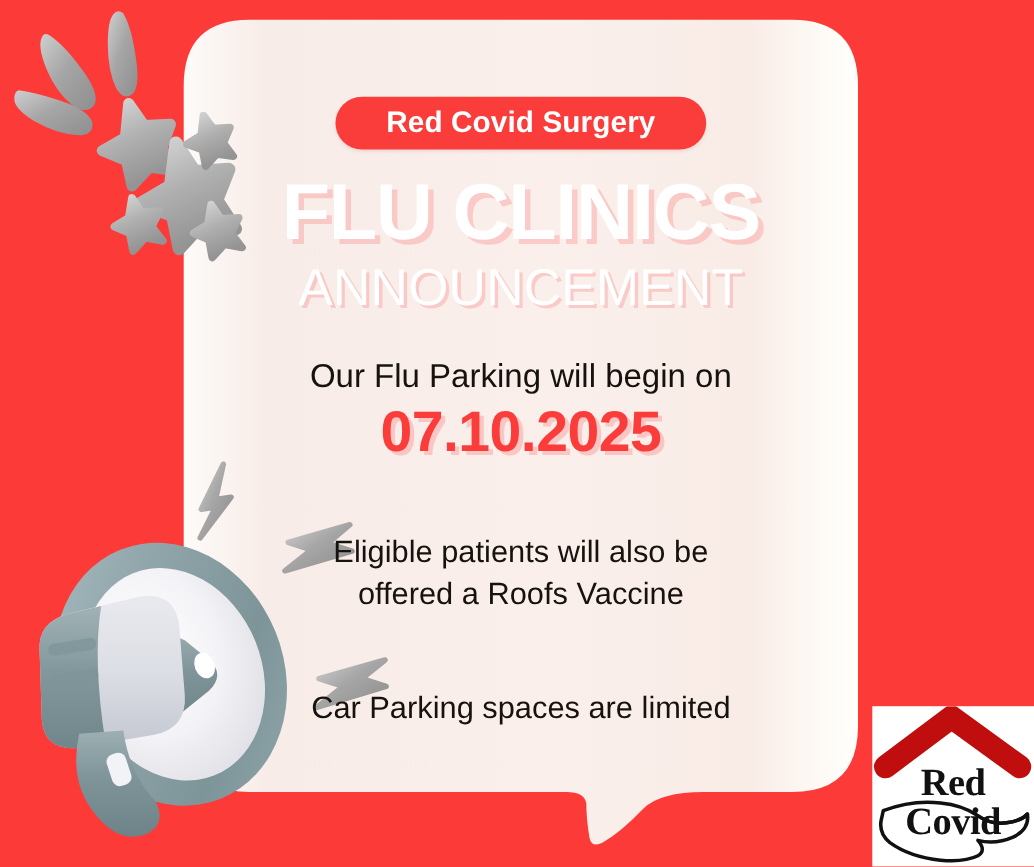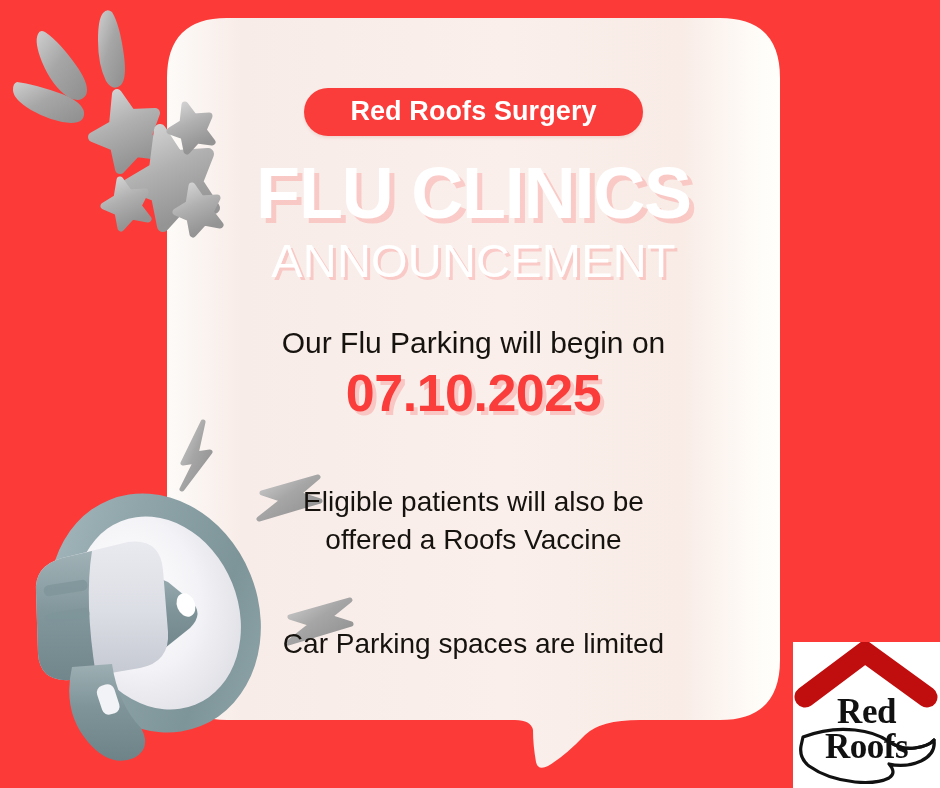--- a/index.html
+++ b/index.html
@@ -251,21 +251,21 @@
 
       <path d="M 72,667 Q 62,712 88,742 Q 110,768 134,758 Q 152,748 141,728 Q 118,704 112,664 Z" fill="url(#megaBody)"></path>
 
       <rect x="95" y="688" width="18" height="30" rx="7" transform="rotate(-18 95 688)" fill="#f2f3f6"></rect>
 
       <ellipse cx="186" cy="605" rx="9" ry="12" transform="rotate(-22 186 605)" fill="#ffffff"></ellipse>
     </g>
   </svg>
 
   <div class="content">
-    <div class="badge">Red Roofs Surgery</div>
+    <div class="badge">Red Covid Surgery</div>
     <div class="title">FLU CLINICS</div>
     <div class="subtitle">ANNOUNCEMENT</div>
     <div class="lead">Our Flu Parking will begin on</div>
     <div class="date">07.10.2025</div>
     <div class="para para1">Eligible patients will also be offered a Roofs Vaccine</div>
     <div class="para para2">Car Parking spaces are limited</div>
   </div>
 
   <div class="logo-box">
     <svg viewBox="0 0 147 146" width="147" height="146">
@@ -274,16 +274,16 @@
         <path d="M 12,55 L 72,10 L 134,55" fill="none" stroke="#c00d0d" stroke-width="21" stroke-linecap="round" stroke-linejoin="miter"></path>
       </g>
 
       <g>
         <path d="M 10,95 Q 36,85 62,88 Q 82,90 95,99 Q 108,108 122,106 Q 136,104 141,98
                  Q 143,112 128,119 Q 112,126 96,122
                  Q 104,131 96,136 Q 84,142 62,140 Q 34,137 16,124 Q 6,116 8,104 Z" fill="#ffffff" stroke="#111111" stroke-width="3.2" stroke-linejoin="round"></path>
         <path d="M 95,99 Q 108,108 122,106 Q 136,104 141,98" fill="none" stroke="#111111" stroke-width="3.2" stroke-linecap="round"></path>
       </g>
     </svg>
-    <div class="logo-text">Red Roofs</div>
+    <div class="logo-text">Red Covid</div>
   </div>
 
 </div>
 
 </body></html>

